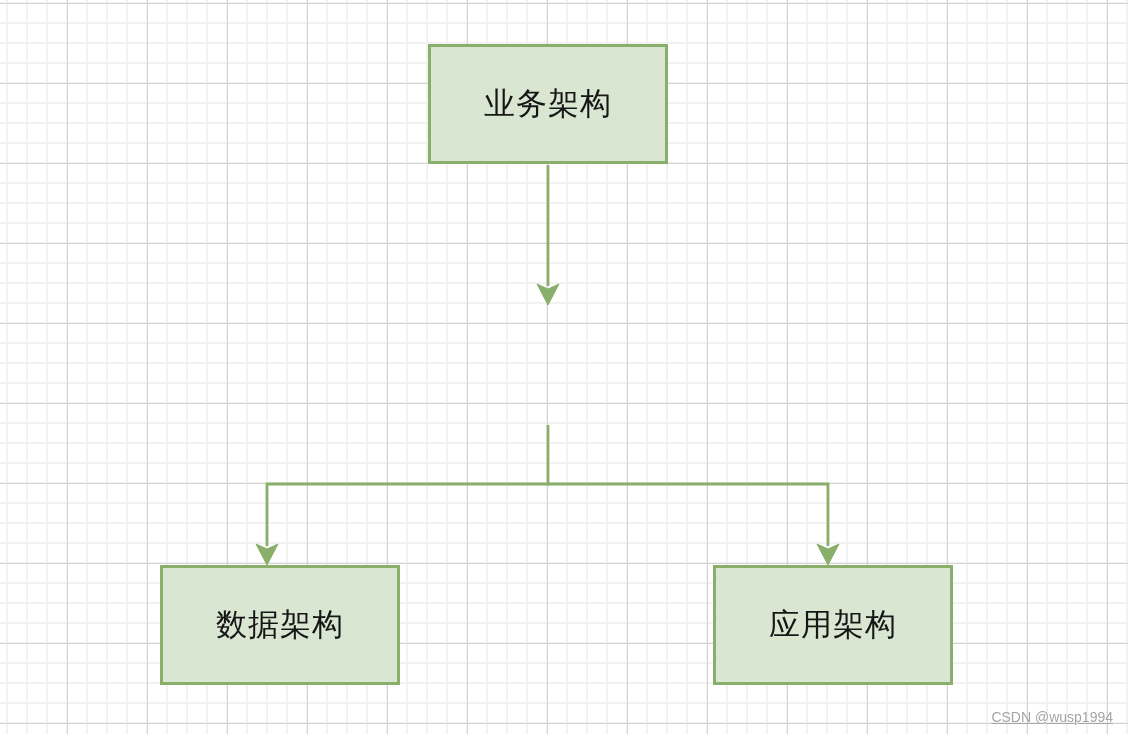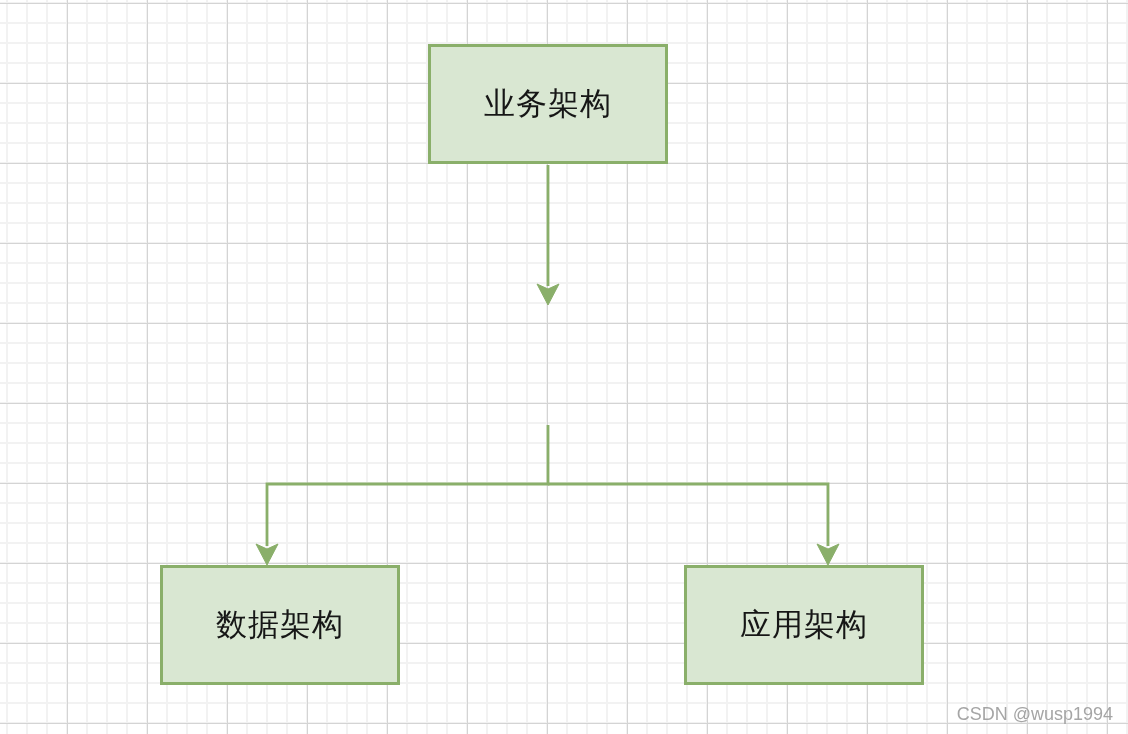--- a/index.html
+++ b/index.html
@@ -55,28 +55,29 @@
   }
   .node .label {
     font-size: 31px;
     letter-spacing: 1px;
     color: #161616;
     white-space: nowrap;
   }
   .node-business   { left: 428px; top: 44px;  }
   .node-technical  { left: 428px; top: 304px; }
   .node-data       { left: 147px; top: 565px; margin-left: 13px; }
-  .node-application{ left: 684px; top: 565px; }
+  .node-application{ left: 713px; top: 565px; }
   .watermark {
     position: absolute;
     right: 15px;
     bottom: 9px;
-    font-size: 18px;
+    font-size: 14px;
     color: #a5a5a5;
     white-space: nowrap;
+    text-decoration: underline;
   }
 </style>
 </head>
 <body>
 
 <div class="canvas">
 
   <svg class="connectors" viewBox="0 0 1128 734" xmlns="http://www.w3.org/2000/svg">
 
     <g>

